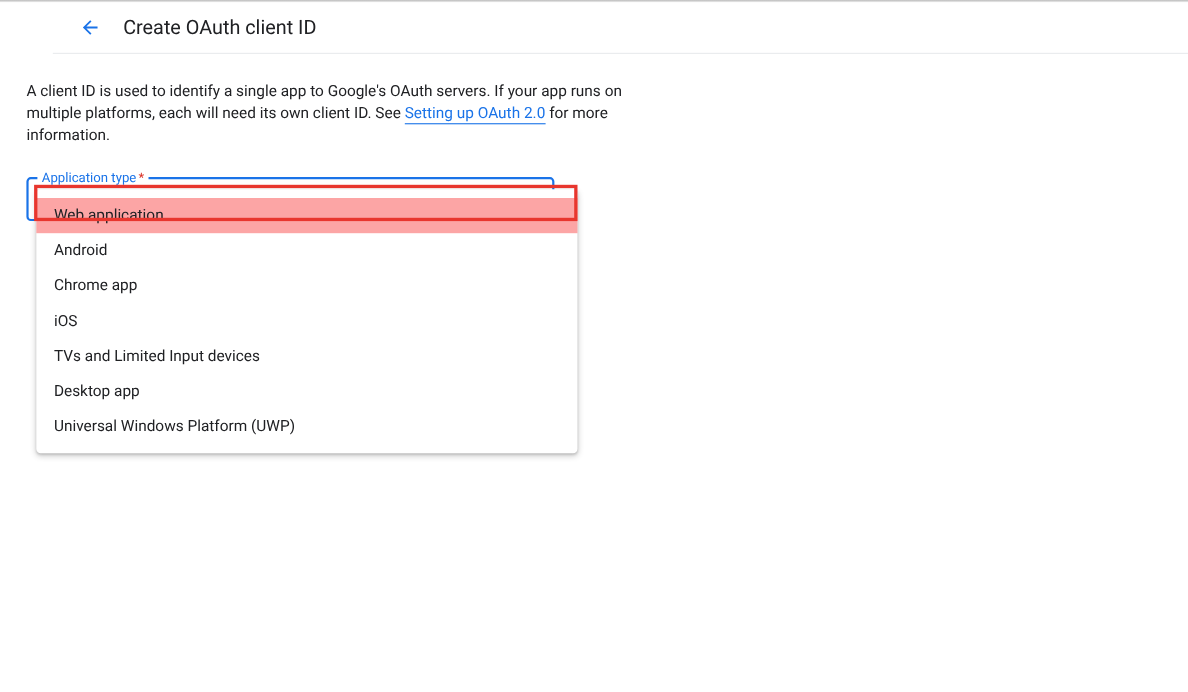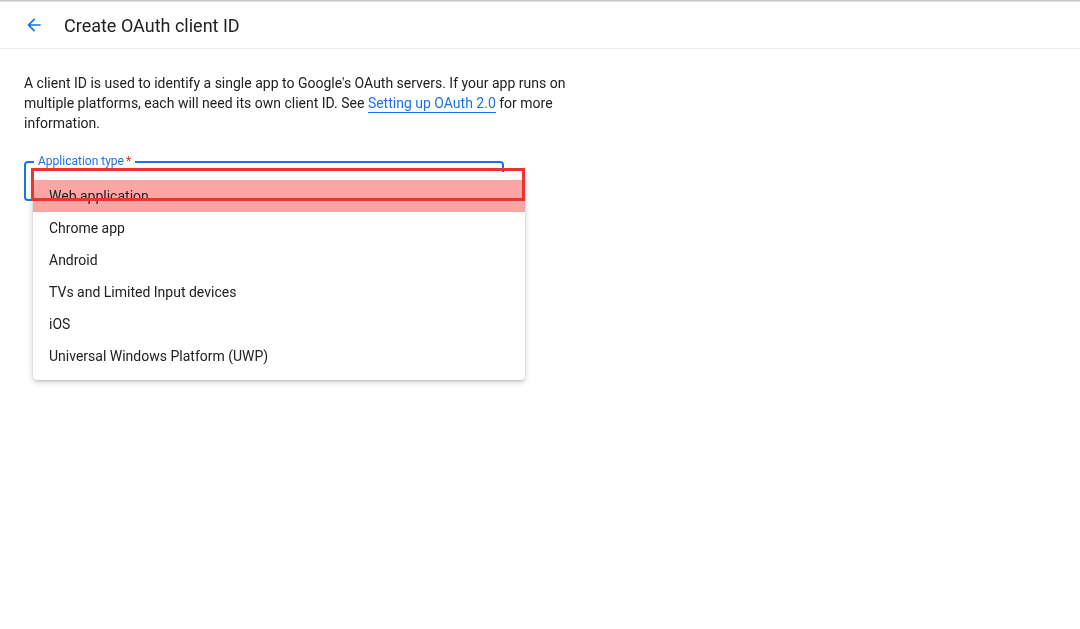--- a/index.html
+++ b/index.html
@@ -18,20 +18,21 @@
     .top-border {
       height: 2px;
       background: linear-gradient(to bottom, #bbb 0%, #eee 100%);
     }
     .header {
       display: flex;
       align-items: center;
       padding: 11px 16px 11px 22px;
       border-bottom: 1px solid #e8eaed;
       gap: 18px;
+      margin-left: 48px;
     }
     .back-arrow {
       width: 24px;
       height: 24px;
       display: flex;
       align-items: center;
       justify-content: center;
       cursor: pointer;
       color: #1a73e8;
     }
@@ -138,22 +139,23 @@
   <div class="form-field-wrapper">
     <div class="form-field">
       <div class="form-field-label">
         <span>Application type</span>
         <span class="required-star">*</span>
       </div>
     </div>
 
     <div class="dropdown-menu">
       <div class="dropdown-item highlighted">Web application</div>
+      <div class="dropdown-item">Android</div>
       <div class="dropdown-item">Chrome app</div>
-      <div class="dropdown-item">Android</div>
+      <div class="dropdown-item">iOS</div>
       <div class="dropdown-item">TVs and Limited Input devices</div>
-      <div class="dropdown-item">iOS</div>
+      <div class="dropdown-item">Desktop app</div>
       <div class="dropdown-item">Universal Windows Platform (UWP)</div>
     </div>
   </div>
 </div>
 
 <div class="highlight-box" style="top: 168px; left: 31px; width: 494px; height: 33px;"></div>
 
 </body></html>

